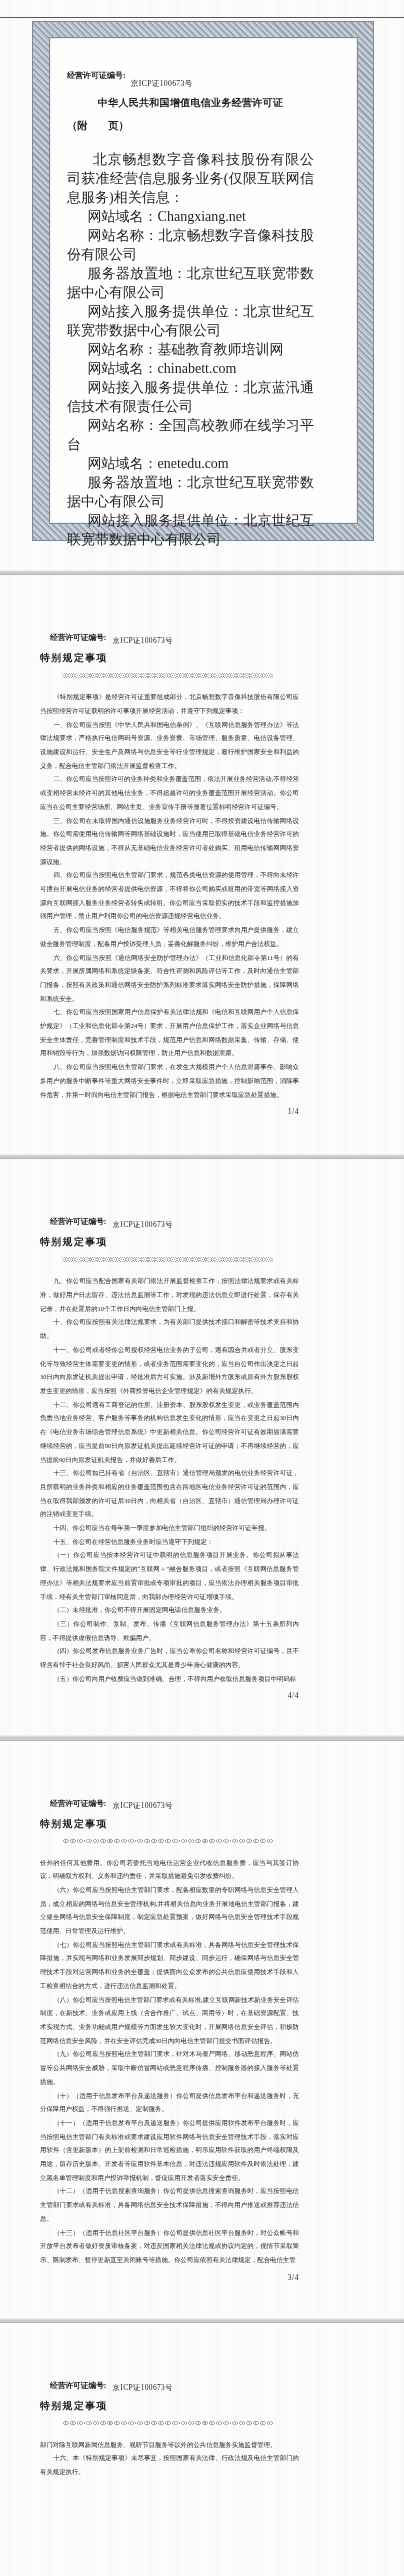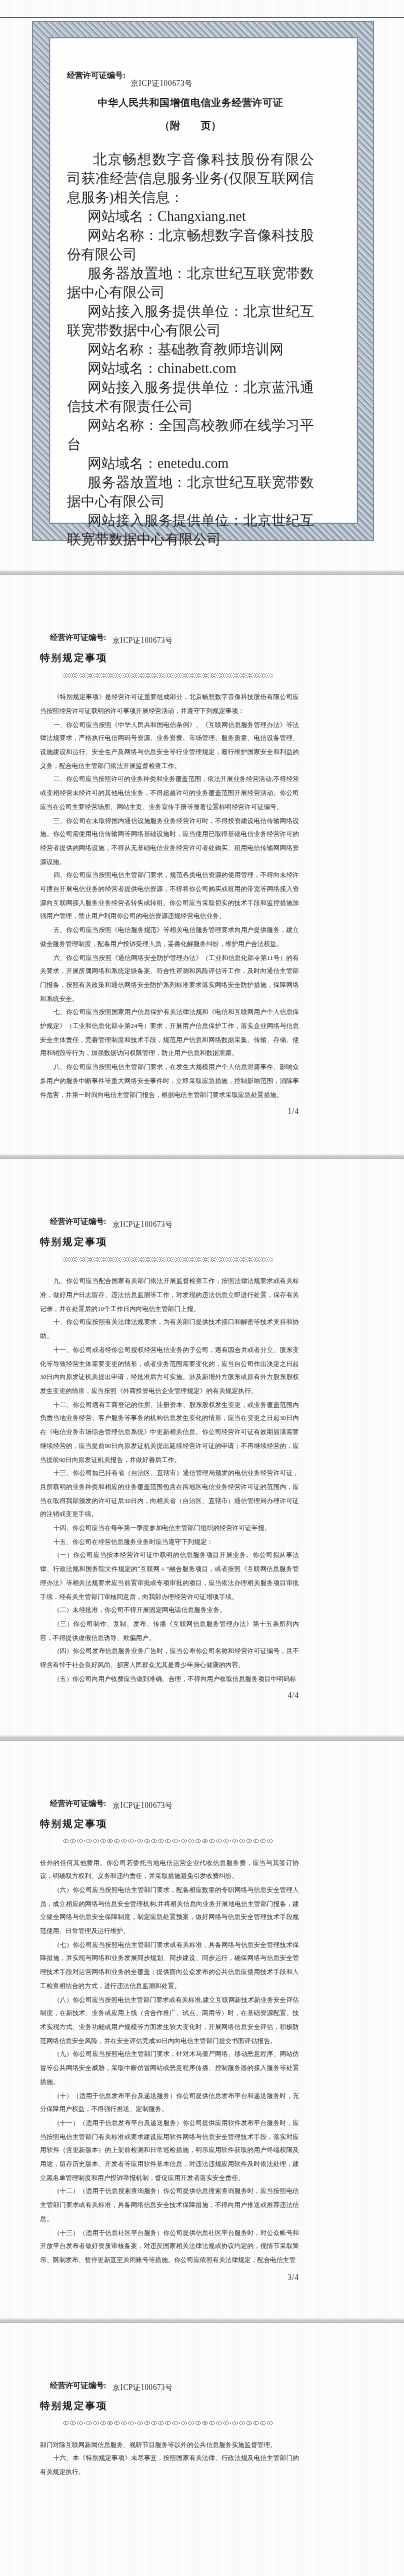--- a/index.html
+++ b/index.html
@@ -19,21 +19,21 @@
           repeating-linear-gradient(45deg,#b9c1cc 0 1.5px,#94a0b2 1.5px 3.1px,#cdd3db 3.1px 4.6px),
           #a5aebc;}
   .cert-inner{position:relative;width:100%;height:100%;background:#fefefe;border:0.5px solid #7e8898;
         box-shadow:inset 0 0 0 1px #eceef2;}
   .cert-content{position:absolute;left:17.5px;top:0;width:247px;}
   .p1-lic{position:absolute;top:32px;left:0;white-space:nowrap;}
   .p1-lic-label{font-weight:bold;font-size:8px;}
   .p1-lic-no{font-size:7.7px;position:relative;top:7.7px;margin-left:5.2px;letter-spacing:0.3px;}
   .p1-title{position:absolute;top:58px;left:0;width:247px;margin:0;text-align:center;
         font-size:10px;font-weight:bold;letter-spacing:0.3px;white-space:nowrap;}
-  .p1-sub{position:absolute;top:81px;left:0;width:247px;margin:0;text-align:center;
+  .p1-sub{position:absolute;top:81px;left:0;width:247px;margin:0;text-align:left;
         font-size:10.3px;font-weight:bold;}
   .p1-body{position:absolute;top:112px;left:0;width:247px;font-size:14px;line-height:19px;
         text-align:justify;}
   .p1-body p{margin:0;}
   .p1-intro{text-indent:26px;}
   .p1-line{text-indent:20.6px;}
 
   
   .lic-row{position:absolute;top:58px;left:50px;white-space:nowrap;}
   .lic-label{font-weight:bold;font-size:7.7px;}

